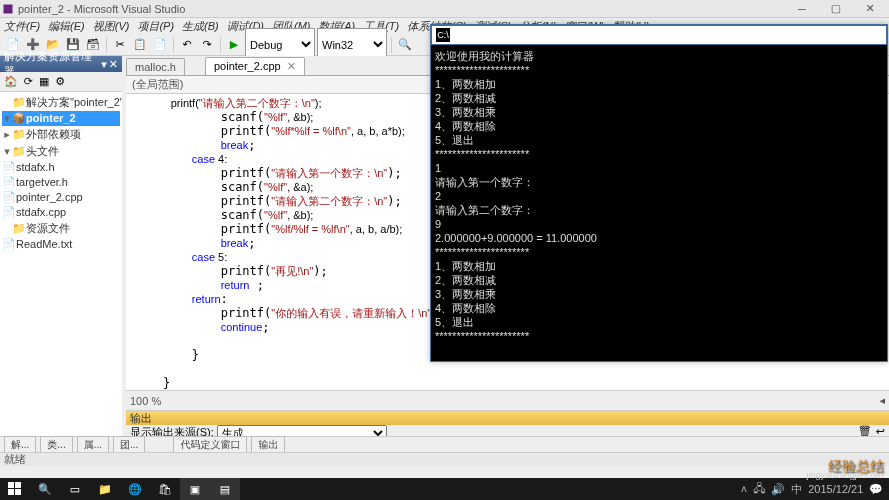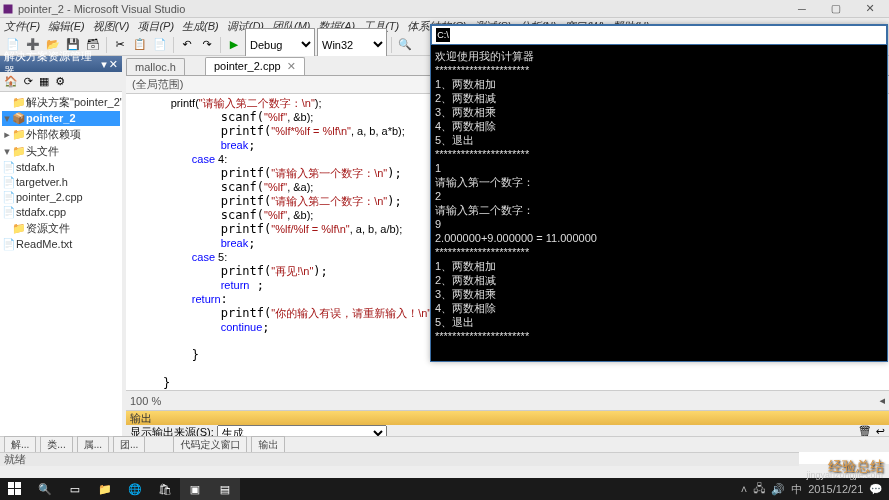--- a/index.html
+++ b/index.html
@@ -194,21 +194,21 @@
 <div class="bottom-tabs">
   <span class="bt">解...</span>
   <span class="bt">类...</span>
   <span class="bt">属...</span>
   <span class="bt">团...</span>
   <span style="width:20px;"></span>
   <span class="bt">代码定义窗口</span>
   <span class="bt">输出</span>
 </div>
 
-<div class="status-bar" style="position:absolute;left:0;top:452px;width:799px;">
+<div class="status-bar" style="position:absolute;left:0;top:452px;width:889px;">
   <span>就绪</span>
 </div>
 
 <div class="console-win">
   <div class="console-title">
     <span class="cicon">C:\</span>
   </div>
   <div class="console-body"><span>欢迎使用我的计算器</span>
 <span>**********************</span>
 <span>1、两数相加</span>

